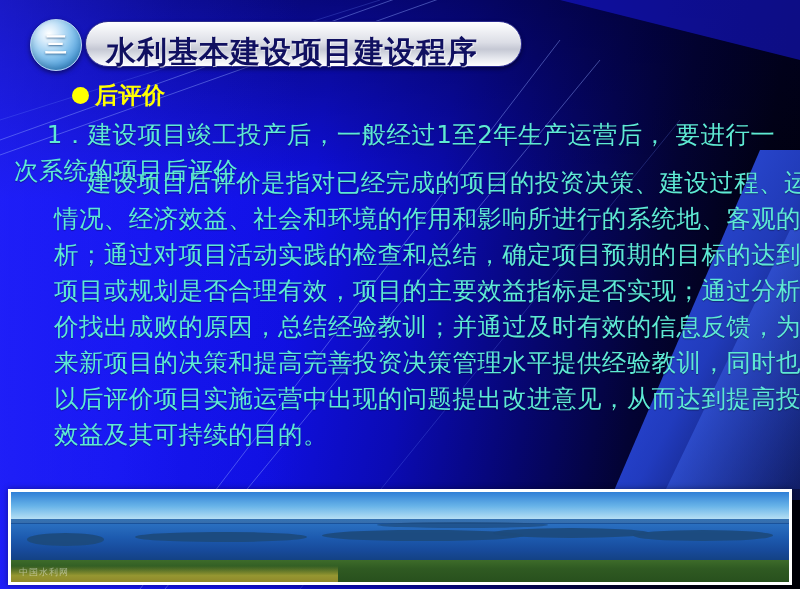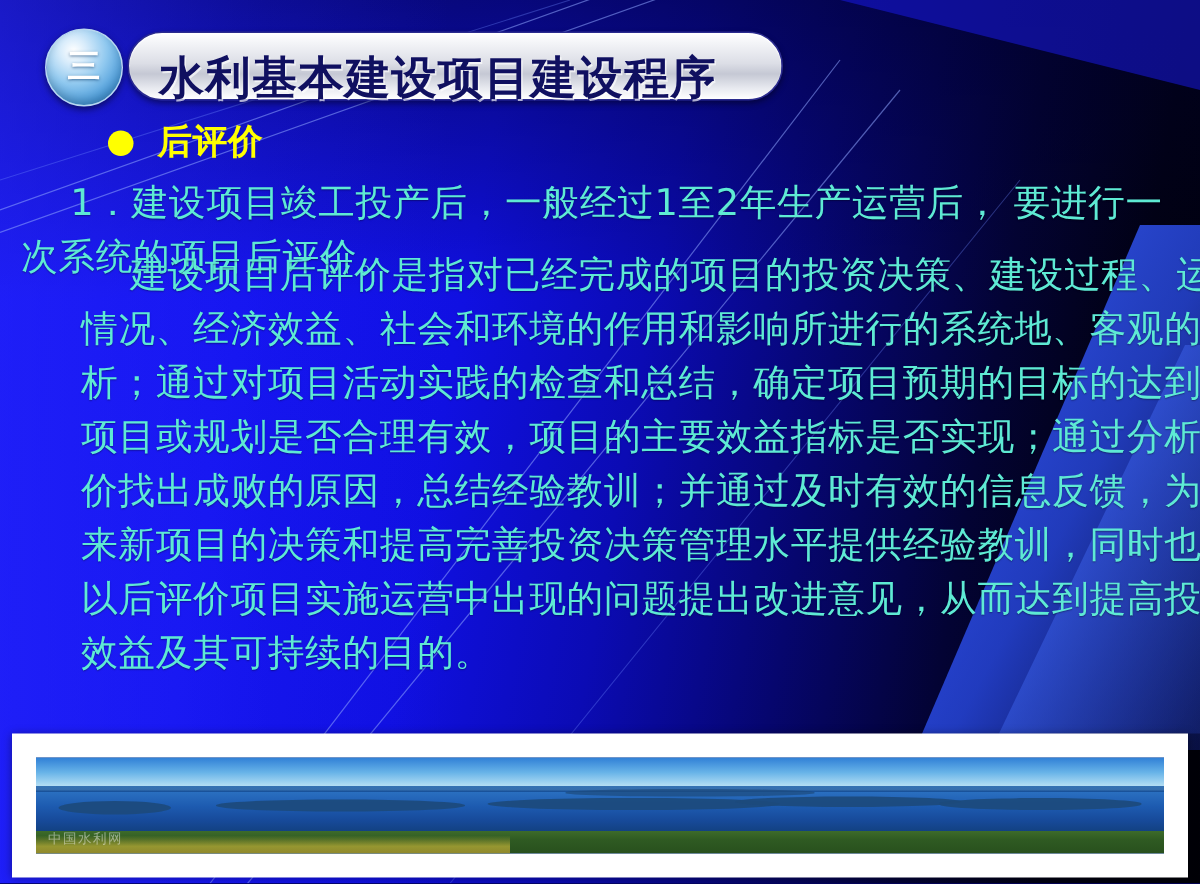--- a/index.html
+++ b/index.html
@@ -109,21 +109,21 @@
     text-shadow: 0 1px 2px rgba(20,70,120,0.7);
   }
 
   
   .bullet-head {
     position: absolute;
     left: 72px;
     top: 84px;
     display: flex;
     align-items: center;
-    gap: 16px;
+    gap: 6px;
   }
   .bullet-dot {
     width: 17px;
     height: 17px;
     border-radius: 50%;
     background: #ffff00;
     display: inline-block;
   }
   .bullet-label {
     color: #ffff00;
@@ -156,21 +156,21 @@
   }
 
   
   .photo-frame {
     position: absolute;
     left: 8px;
     top: 489px;
     width: 784px;
     height: 96px;
     background: #ffffff;
-    padding: 16px;
+    padding: 3px;
     box-sizing: border-box;
     box-shadow: 0 0 6px rgba(0,0,0,0.4);
   }
   .photo {
     position: relative;
     width: 100%;
     height: 100%;
     overflow: hidden;
     background: #0a3a8c;
   }

